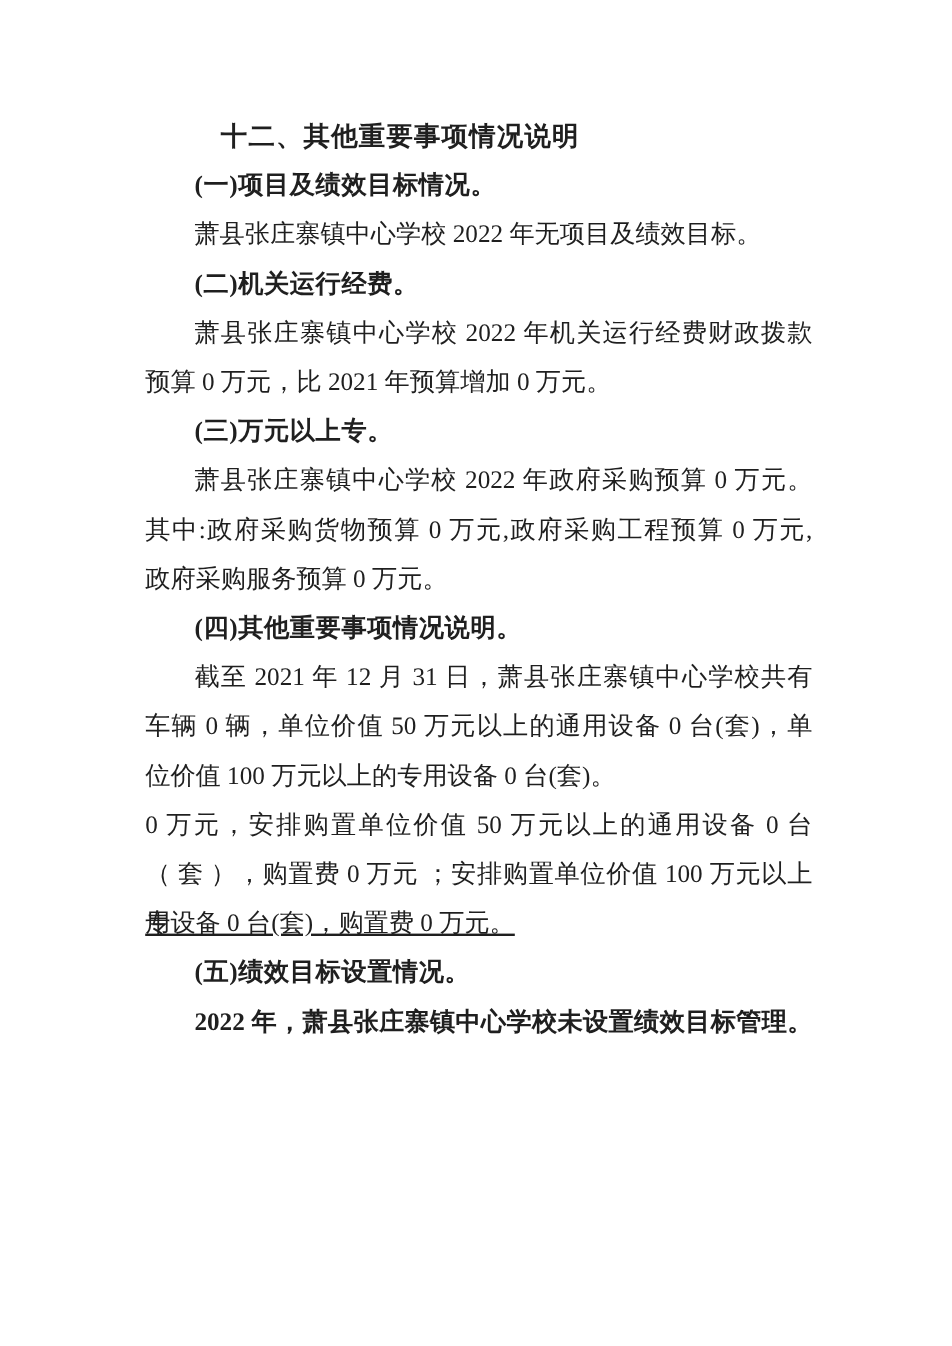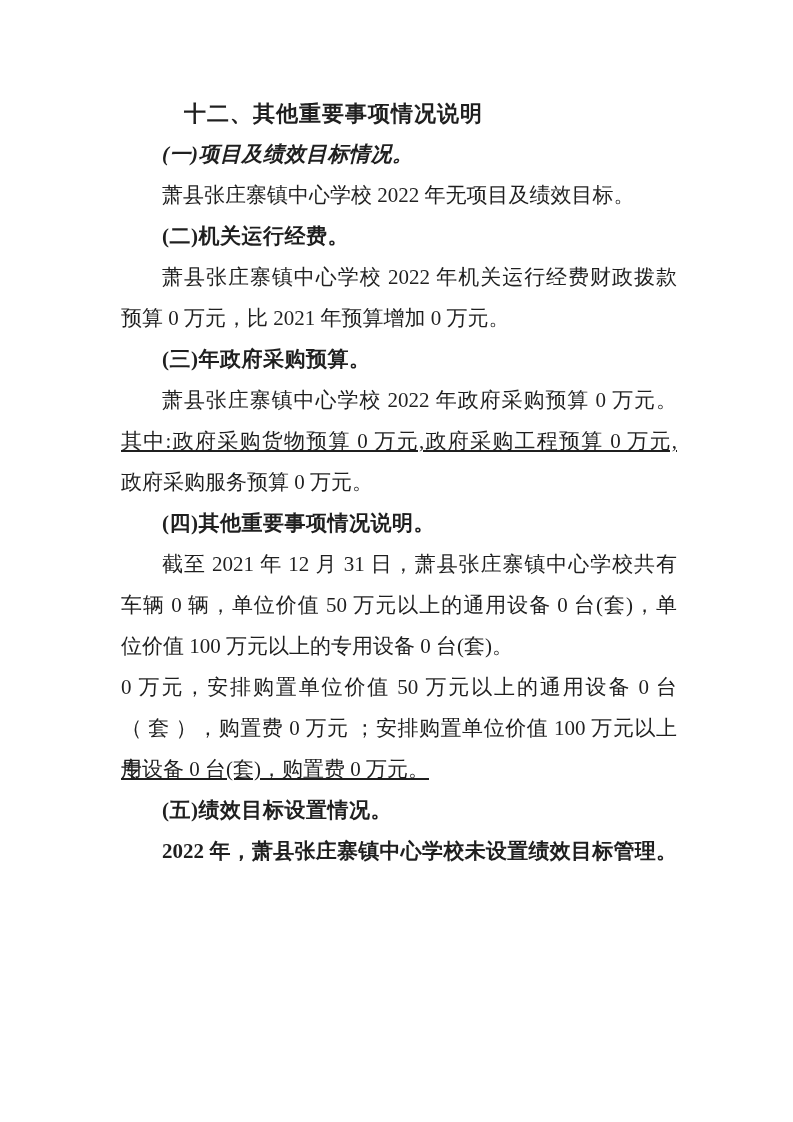--- a/index.html
+++ b/index.html
@@ -56,28 +56,28 @@
   .line.body {
     font-weight: 400;
   }
 </style>
 </head>
 <body>
 
 <div class="page">
   <main class="content">
       <div class="line heading" style="padding-left: 63px;">十二、其他重要事项情况说明</div>
-      <div class="line subheading" style="padding-left: 41px; font-style: italic;">(一)项目及绩效目标情况。</div>
+      <div class="line subheading" style="padding-left: 41px;">(一)项目及绩效目标情况。</div>
       <div class="line body" style="padding-left: 41px;">萧县张庄寨镇中心学校 2022 年无项目及绩效目标。</div>
       <div class="line subheading" style="padding-left: 41px;">(二)机关运行经费。</div>
       <div class="line body justify" style="padding-left: 41px;">萧县张庄寨镇中心学校 2022 年机关运行经费财政拨款</div>
       <div class="line body" style="padding-left: 0px;">预算 0 万元，比 2021 年预算增加 0 万元。</div>
-      <div class="line subheading" style="padding-left: 41px;">(三)年政府采购预算。</div>
+      <div class="line subheading" style="padding-left: 41px;">(三)万元以上专。</div>
       <div class="line body justify" style="padding-left: 41px;">萧县张庄寨镇中心学校 2022 年政府采购预算 0 万元。</div>
-      <div class="line body justify" style="padding-left: 0px; text-decoration: underline;">其中:政府采购货物预算 0 万元,政府采购工程预算 0 万元,</div>
+      <div class="line body justify" style="padding-left: 0px;">其中:政府采购货物预算 0 万元,政府采购工程预算 0 万元,</div>
       <div class="line body" style="padding-left: 0px;">政府采购服务预算 0 万元。</div>
       <div class="line subheading" style="padding-left: 41px;">(四)其他重要事项情况说明。</div>
       <div class="line body justify" style="padding-left: 41px;">截至 2021 年 12 月 31 日，萧县张庄寨镇中心学校共有</div>
       <div class="line body justify" style="padding-left: 0px;">车辆 0 辆，单位价值 50 万元以上的通用设备 0 台(套)，单</div>
       <div class="line body" style="padding-left: 0px;">位价值 100 万元以上的专用设备 0 台(套)。</div>
       <div class="line body justify" style="padding-left: 0px;">0 万元，安排购置单位价值 50 万元以上的通用设备 0 台</div>
       <div class="line body justify" style="padding-left: 0px;">（ 套 ），购置费 0 万元 ；安排购置单位价值 100 万元以上专</div>
       <div class="line body" style="padding-left: 0px; text-decoration: underline;">用设备 0 台(套)，购置费 0 万元。</div>
       <div class="line subheading" style="padding-left: 41px;">(五)绩效目标设置情况。</div>
       <div class="line body justify" style="padding-left: 41px; font-weight: bold;">2022 年，萧县张庄寨镇中心学校未设置绩效目标管理。</div>

